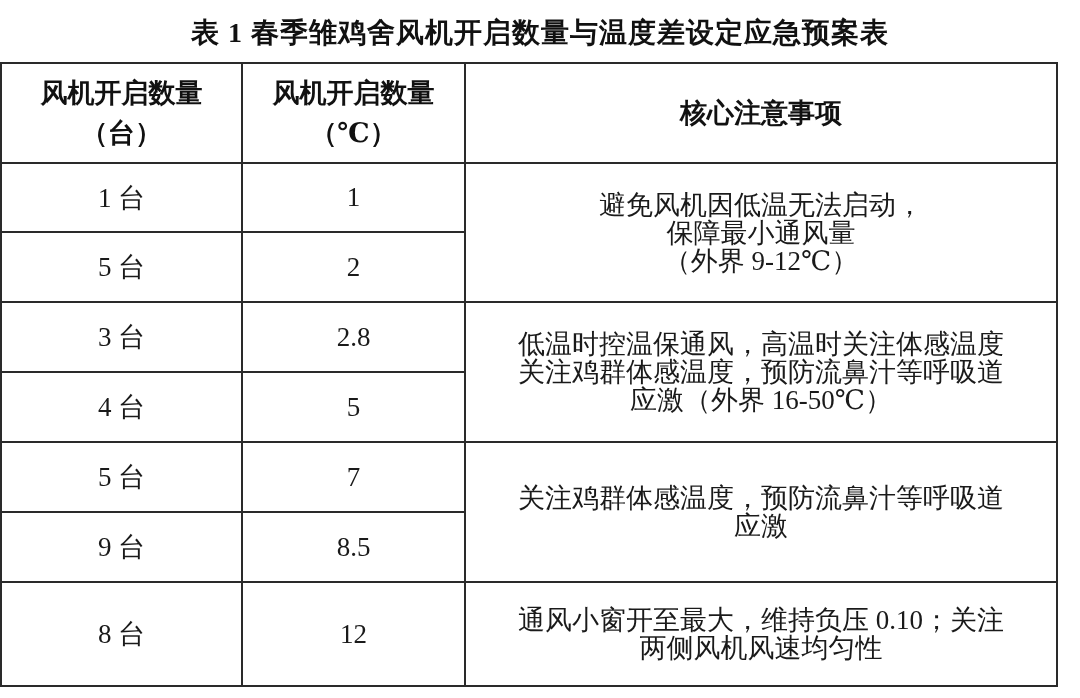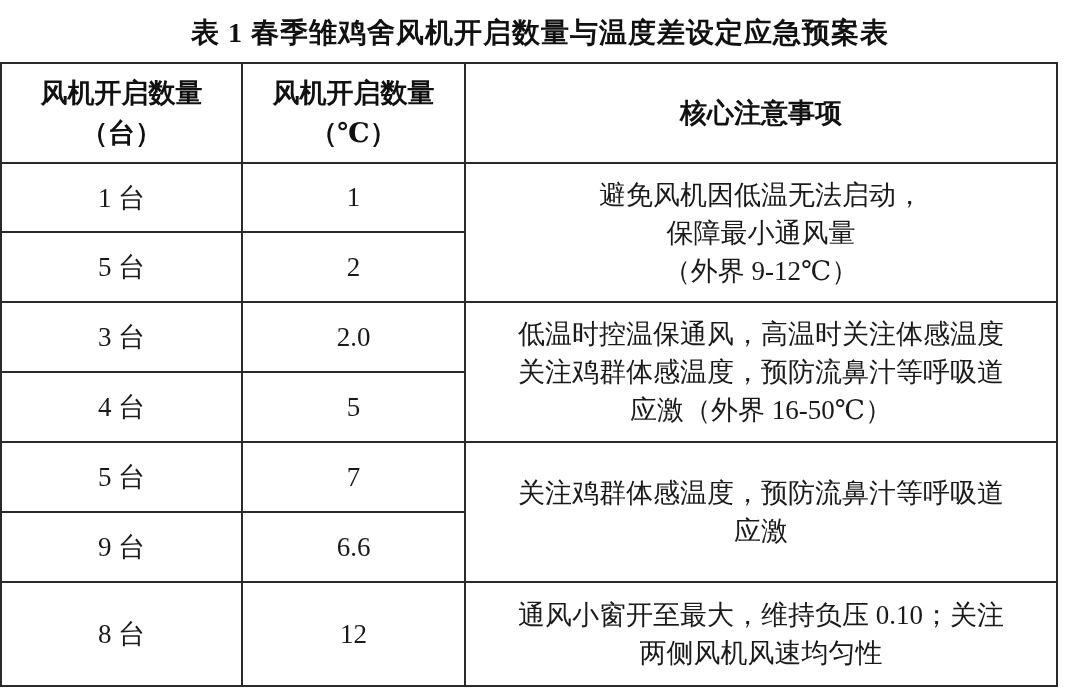--- a/index.html
+++ b/index.html
@@ -52,21 +52,21 @@
   table.plan th {
     font-weight: bold;
     line-height: 40px;
     height: 98px;
     color: #111111;
   }
   tr.row-normal { height: 70px; }
   tr.row-first  { height: 69px; }
   tr.row-last   { height: 104px; }
   td.notes {
-    line-height: 38px;
+    line-height: 28px;
   }
 </style>
 </head>
 <body>
 
 <div class="page">
 
   <div class="title">表 1 春季雏鸡舍风机开启数量与温度差设定应急预案表</div>
 
   <table class="plan">
@@ -91,38 +91,38 @@
         <td class="notes" rowspan="2">避免风机因低温无法启动，
 保障最小通风量
 （外界 9-12℃）</td>
       </tr>
       <tr class="row-normal">
         <td>5 台</td>
         <td>2</td>
       </tr>
       <tr class="row-normal">
         <td>3 台</td>
-        <td>2.0</td>
+        <td>2.8</td>
         <td class="notes" rowspan="2">低温时控温保通风，高温时关注体感温度
 关注鸡群体感温度，预防流鼻汁等呼吸道
 应激（外界 16-50℃）</td>
       </tr>
       <tr class="row-normal">
         <td>4 台</td>
         <td>5</td>
       </tr>
       <tr class="row-normal">
         <td>5 台</td>
         <td>7</td>
         <td class="notes" rowspan="2">关注鸡群体感温度，预防流鼻汁等呼吸道
 应激</td>
       </tr>
       <tr class="row-normal">
         <td>9 台</td>
-        <td>6.6</td>
+        <td>8.5</td>
       </tr>
       <tr class="row-last">
         <td>8 台</td>
         <td>12</td>
         <td class="notes">通风小窗开至最大，维持负压 0.10；关注
 两侧风机风速均匀性</td>
       </tr>
     </tbody>
   </table>
 

